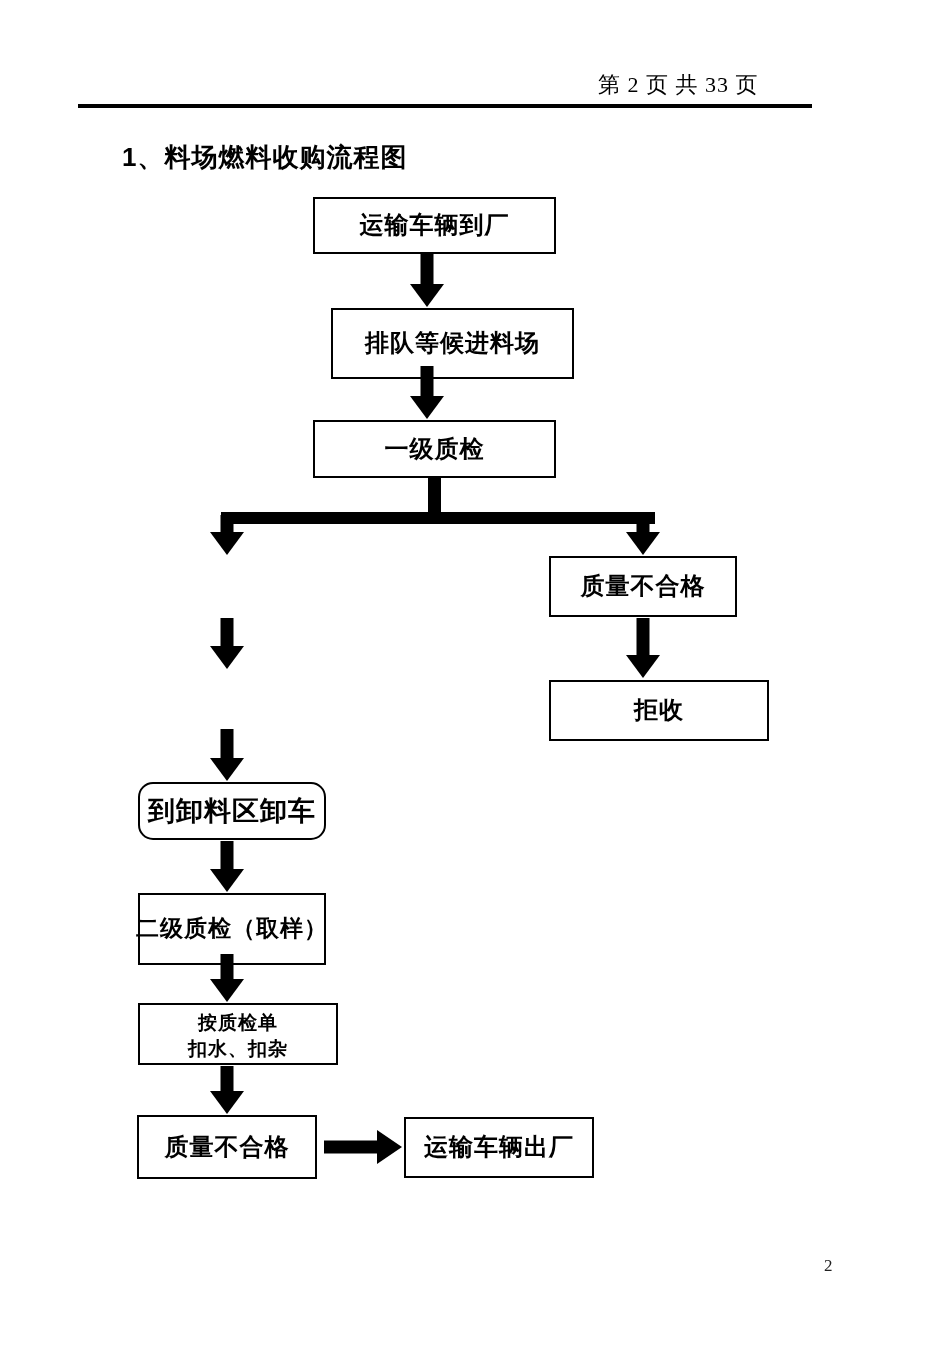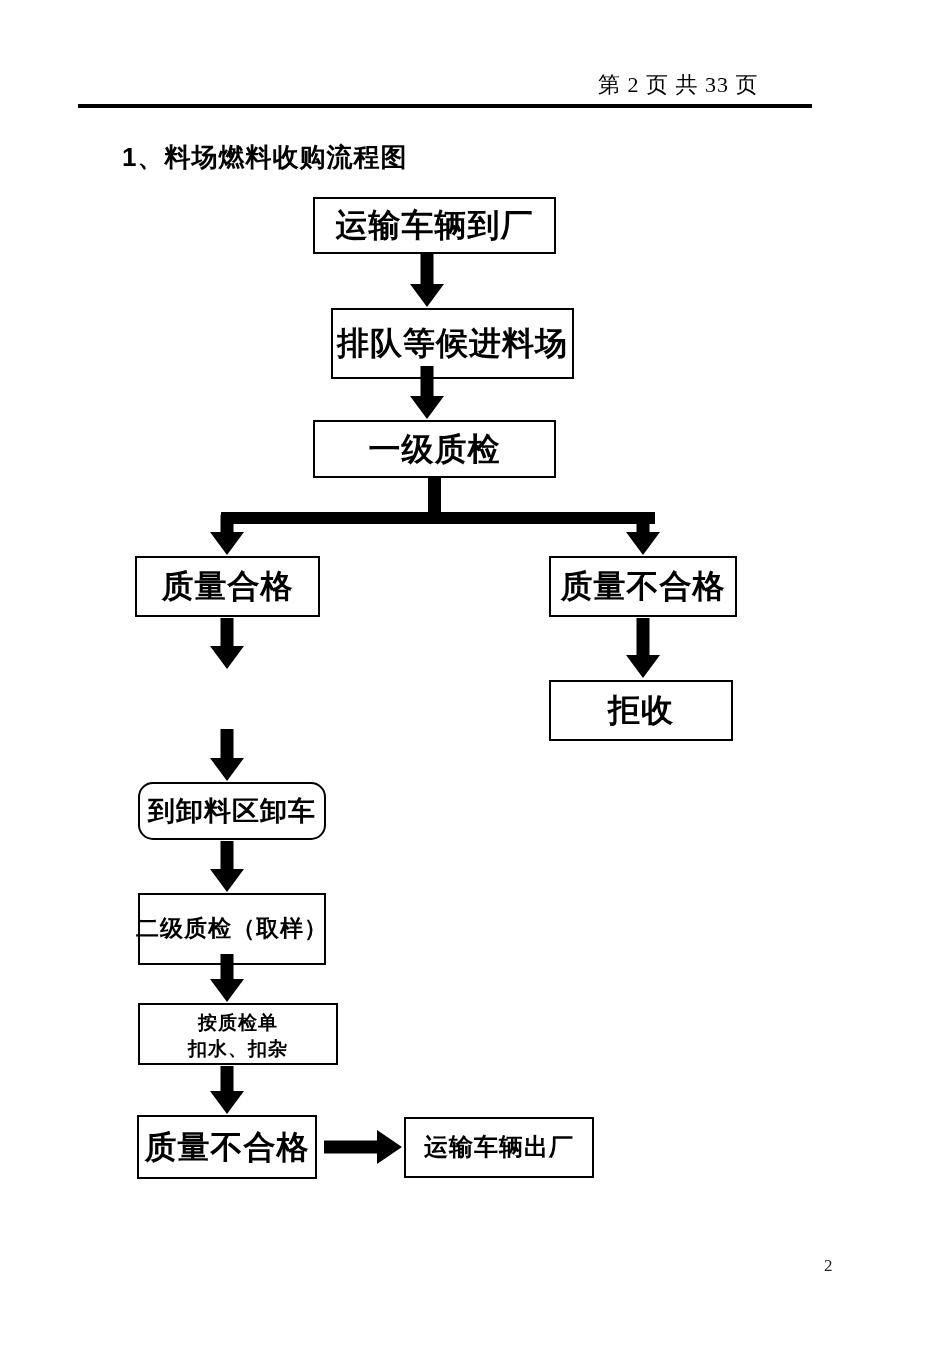--- a/index.html
+++ b/index.html
@@ -60,21 +60,21 @@
     position: absolute;
     box-sizing: border-box;
     border: 2px solid #000;
     background: #fff;
     display: flex;
     flex-direction: column;
     align-items: center;
     justify-content: center;
     text-align: center;
     font-weight: bold;
-    font-size: 32px;
+    font-size: 24px;
     letter-spacing: 1px;
     line-height: 1.2;
     white-space: nowrap;
   }
 
   
   .v-arrow { position: absolute; width: 34px; }
   .v-arrow .shaft {
     position: absolute;
     left: 50%;
@@ -163,34 +163,31 @@
   <div class="bar" style="left:221px; top:512px; width:434px; height:12px;"></div>
   <div class="v-arrow" style="left:210px; top:515px; height:40px;">
     <div class="shaft"></div>
     <div class="head"></div>
   </div>
   <div class="v-arrow" style="left:626px; top:515px; height:40px;">
     <div class="shaft"></div>
     <div class="head"></div>
   </div>
 
-  <div class="fbox" style="left:135px; top:556px; width:185px; height:61px;">
-    <span>质量合格</span>
-  </div>
 
   <div class="fbox" style="left:549px; top:556px; width:188px; height:61px;">
     <span>质量不合格</span>
   </div>
 
   <div class="v-arrow" style="left:626px; top:618px; height:60px;">
     <div class="shaft"></div>
     <div class="head"></div>
   </div>
 
-  <div class="fbox" style="left:549px; top:680px; width:184px; height:61px;">
+  <div class="fbox" style="left:549px; top:680px; width:220px; height:61px;">
     <span>拒收</span>
   </div>
 
   <div class="v-arrow" style="left:210px; top:618px; height:51px;">
     <div class="shaft"></div>
     <div class="head"></div>
   </div>
 
 
   <div class="v-arrow" style="left:210px; top:729px; height:52px;">

